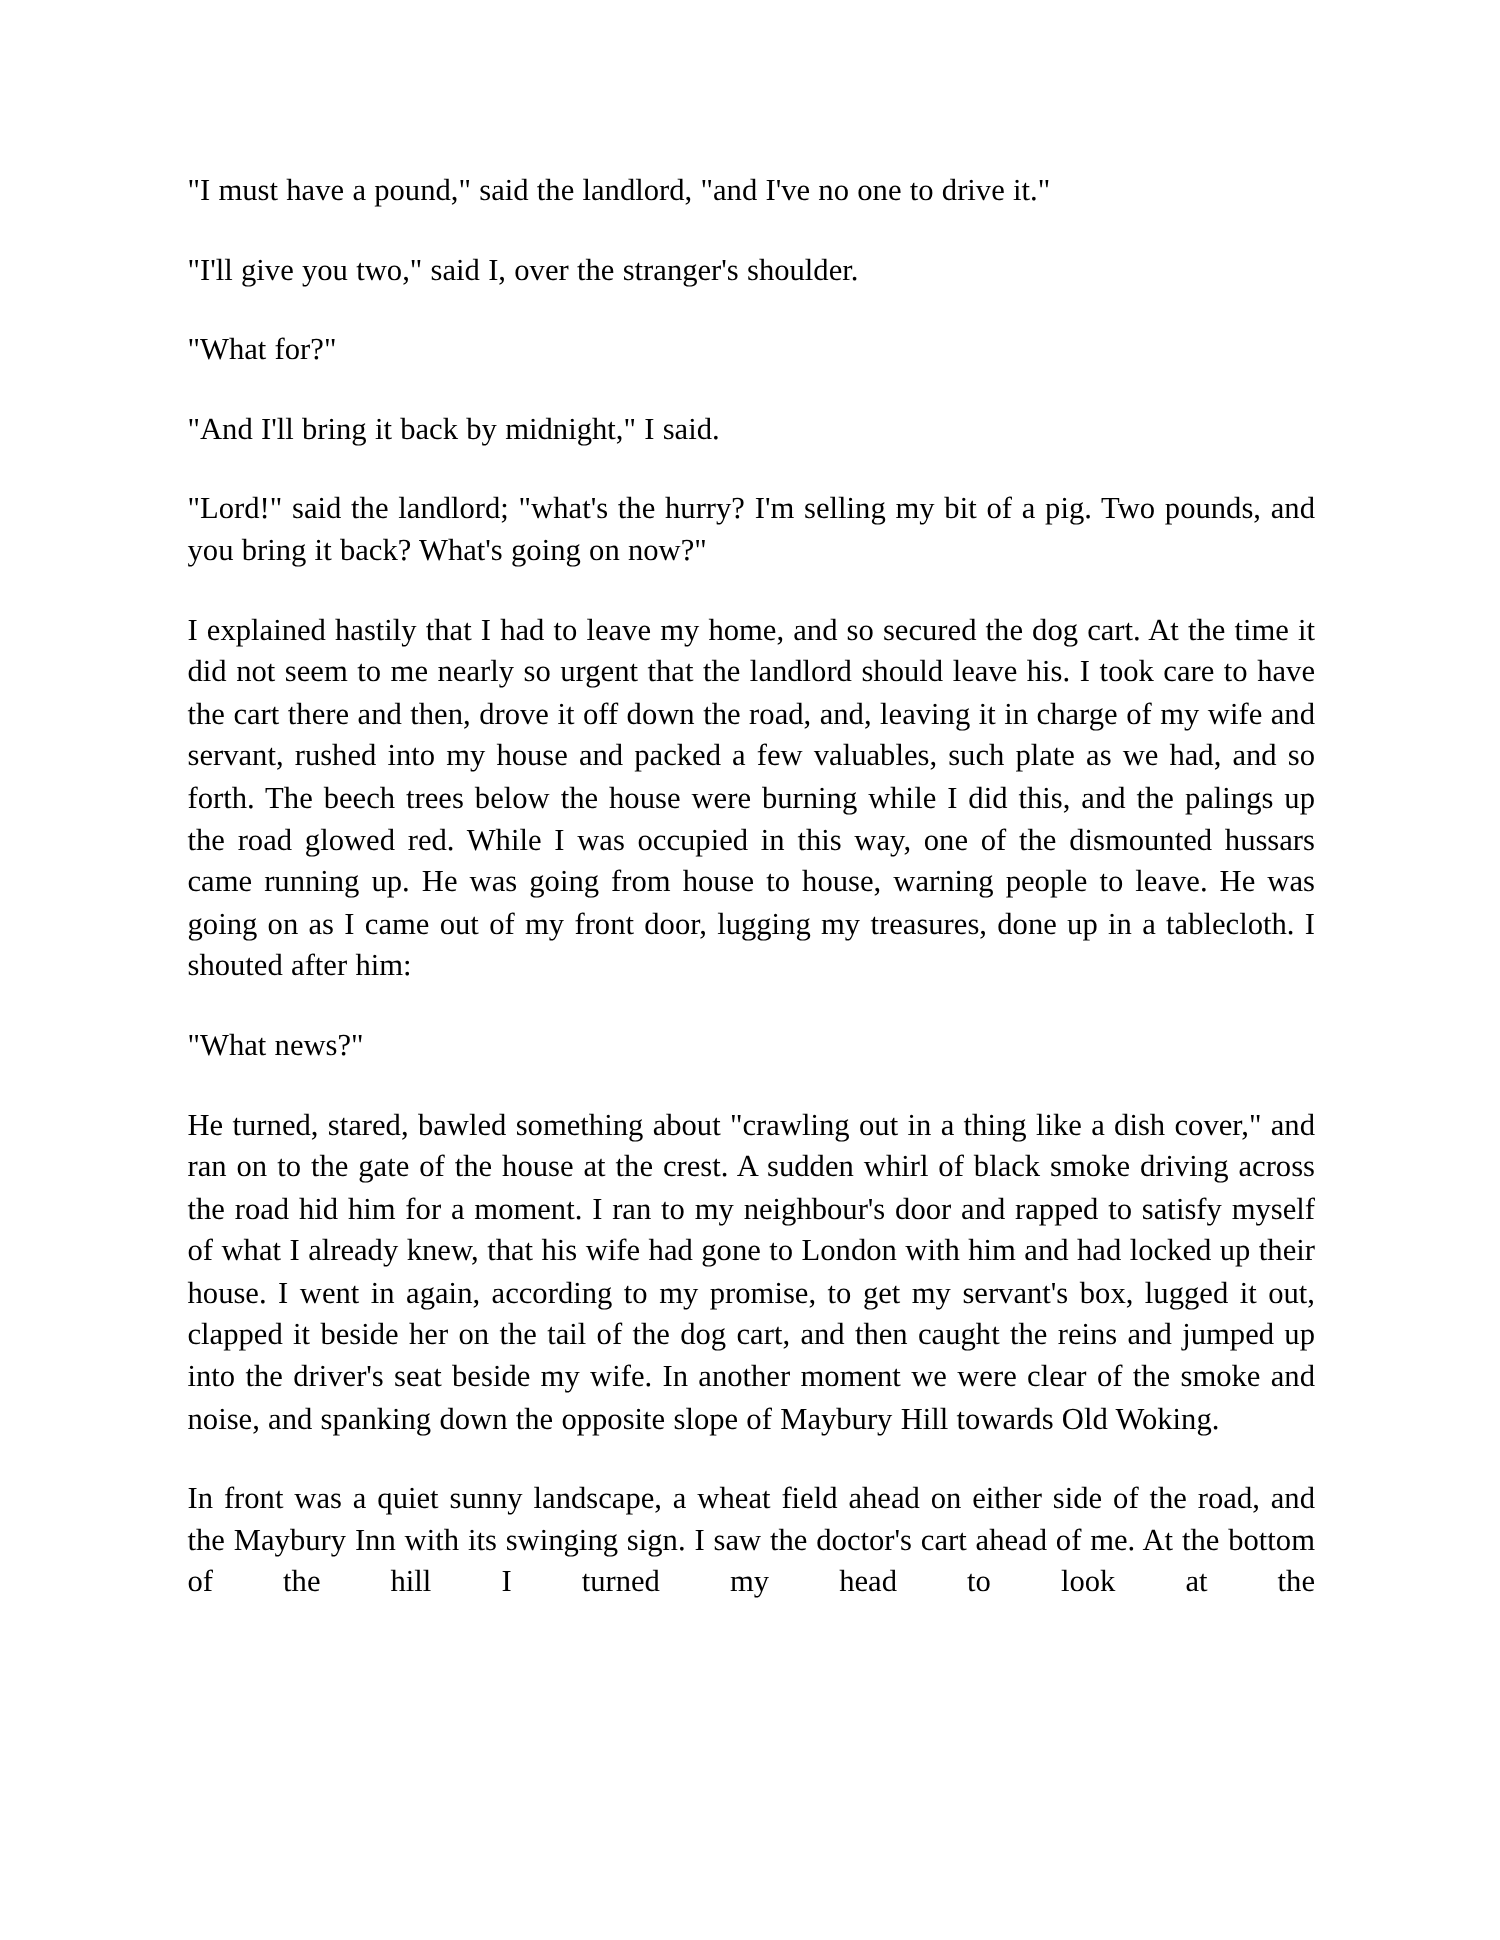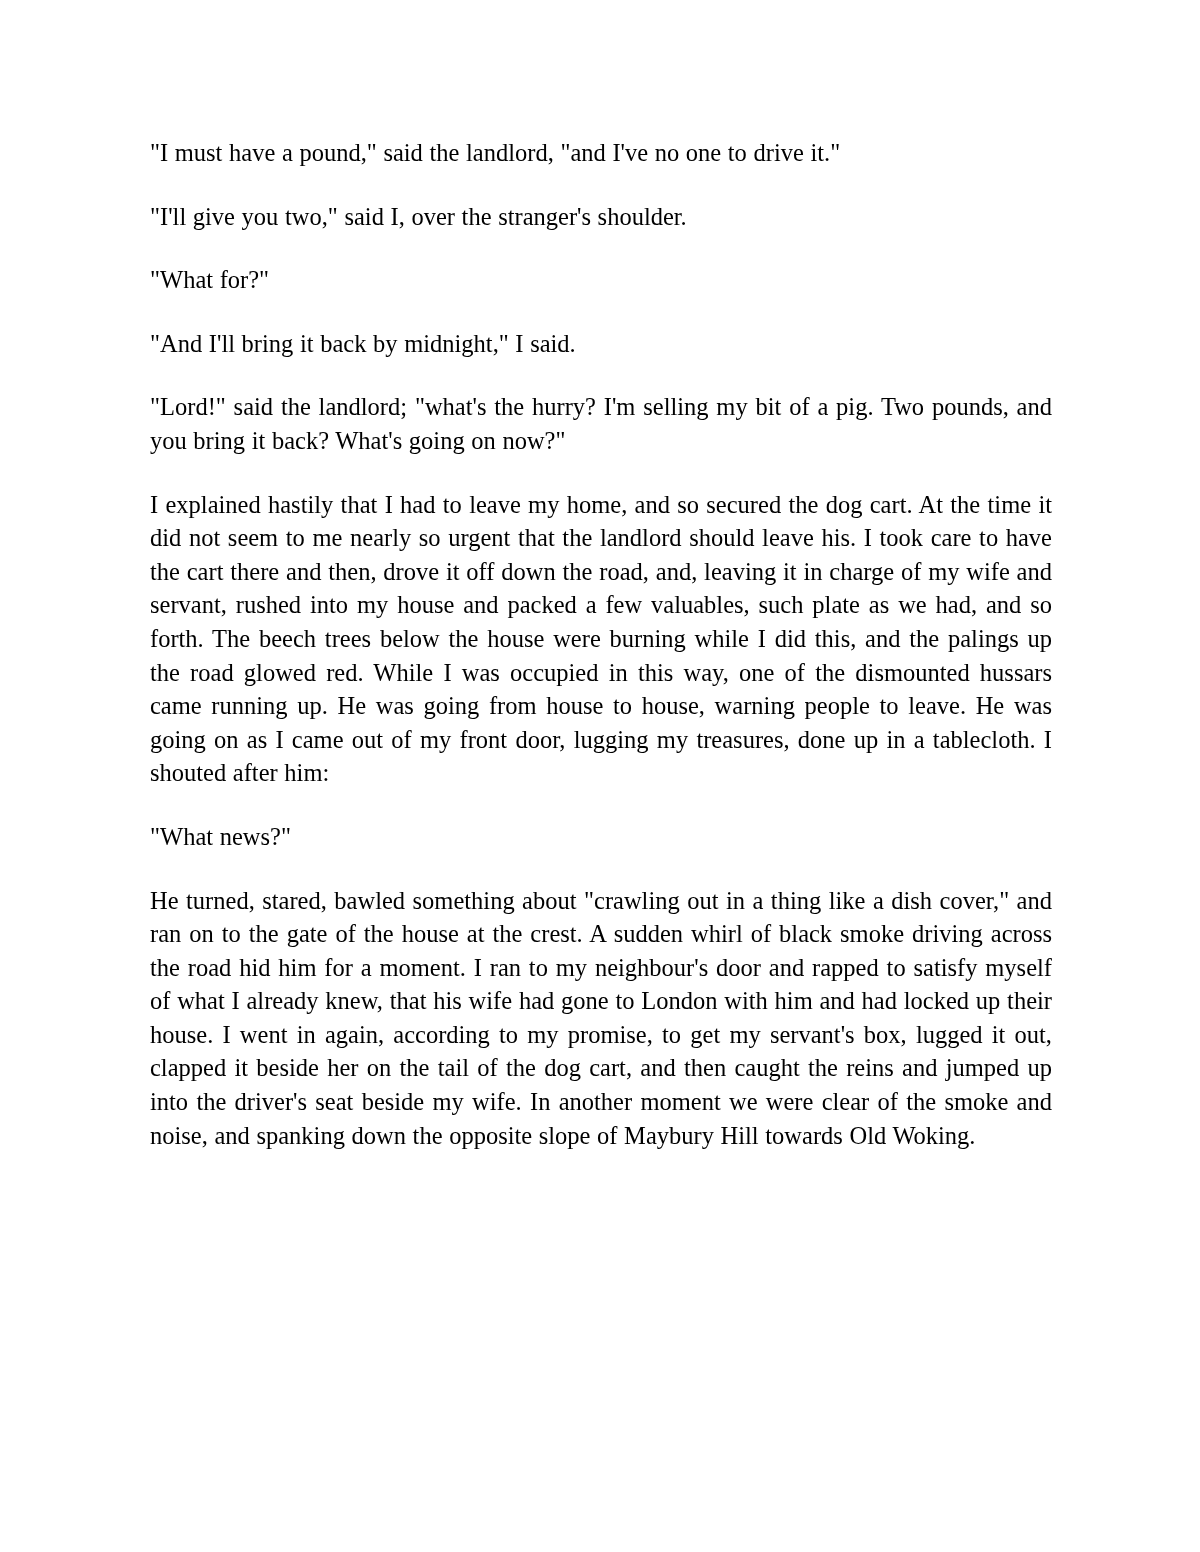--- a/index.html
+++ b/index.html
@@ -40,13 +40,14 @@
 
 <div class="page">
   <p>"I must have a pound," said the landlord, "and I've no one to drive it."</p>
   <p>"I'll give you two," said I, over the stranger's shoulder.</p>
   <p>"What for?"</p>
   <p>"And I'll bring it back by midnight," I said.</p>
   <p>"Lord!" said the landlord; "what's the hurry? I'm selling my bit of a pig. Two pounds, and you bring it back? What's going on now?"</p>
   <p>I explained hastily that I had to leave my home, and so secured the dog cart. At the time it did not seem to me nearly so urgent that the landlord should leave his. I took care to have the cart there and then, drove it off down the road, and, leaving it in charge of my wife and servant, rushed into my house and packed a few valuables, such plate as we had, and so forth. The beech trees below the house were burning while I did this, and the palings up the road glowed red. While I was occupied in this way, one of the dismounted hussars came running up. He was going from house to house, warning people to leave. He was going on as I came out of my front door, lugging my treasures, done up in a tablecloth. I shouted after him:</p>
   <p>"What news?"</p>
   <p>He turned, stared, bawled something about "crawling out in a thing like a dish cover," and ran on to the gate of the house at the crest. A sudden whirl of black smoke driving across the road hid him for a moment. I ran to my neighbour's door and rapped to satisfy myself of what I already knew, that his wife had gone to London with him and had locked up their house. I went in again, according to my promise, to get my servant's box, lugged it out, clapped it beside her on the tail of the dog cart, and then caught the reins and jumped up into the driver's seat beside my wife. In another moment we were clear of the smoke and noise, and spanking down the opposite slope of Maybury Hill towards Old Woking.</p>
+  <p class="cut-off">In front was a quiet sunny landscape, a wheat field ahead on either side of the road, and the Maybury Inn with its swinging sign. I saw the doctor's cart ahead of me. At the bottom of the hill I turned my head to look at the</p>
 </div>
 
 </body></html>

